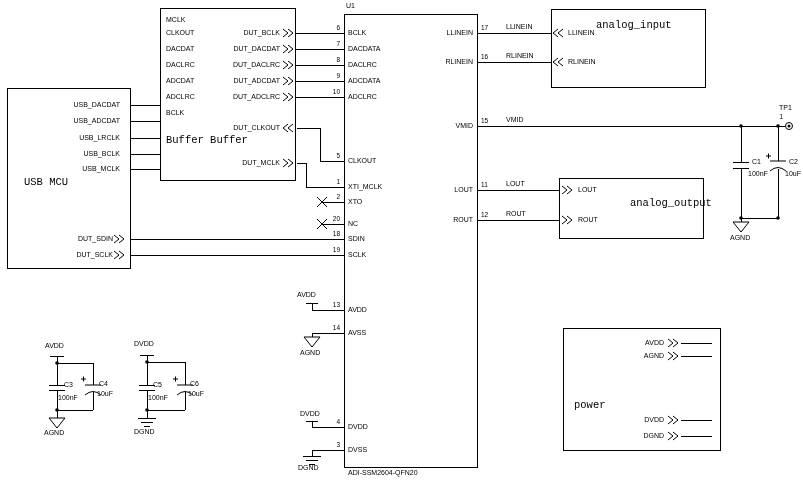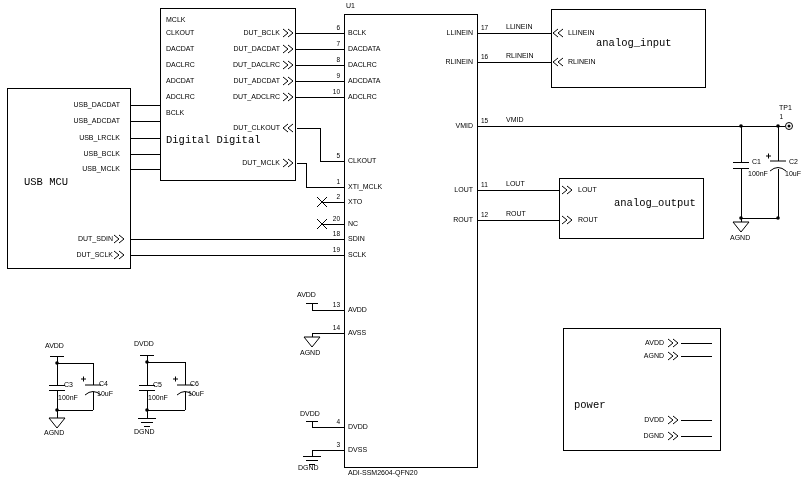--- a/index.html
+++ b/index.html
@@ -123,21 +123,21 @@
 <div class="t" style="left:166px;top:77px">ADCDAT</div>
 <div class="t" style="left:166px;top:93px">ADCLRC</div>
 <div class="t" style="left:166px;top:109px">BCLK</div>
 <div class="t ra" style="left:280px;top:29px">DUT_BCLK</div>
 <div class="t ra" style="left:280px;top:45px">DUT_DACDAT</div>
 <div class="t ra" style="left:280px;top:61px">DUT_DACLRC</div>
 <div class="t ra" style="left:280px;top:77px">DUT_ADCDAT</div>
 <div class="t ra" style="left:280px;top:93px">DUT_ADCLRC</div>
 <div class="t ra" style="left:280px;top:124px">DUT_CLKOUT</div>
 <div class="t ra" style="left:280px;top:159px">DUT_MCLK</div>
-<div class="title" style="left:166px;top:135px">Digital Digital</div>
+<div class="title" style="left:166px;top:135px">Buffer Buffer</div>
 
 <div class="t" style="left:346px;top:2px">U1</div>
 <div class="t" style="left:348px;top:469px">ADI-SSM2604-QFN20</div>
 
 <div class="t" style="left:348px;top:29px">BCLK</div>
 <div class="t" style="left:348px;top:45px">DACDATA</div>
 <div class="t" style="left:348px;top:61px">DACLRC</div>
 <div class="t" style="left:348px;top:77px">ADCDATA</div>
 <div class="t" style="left:348px;top:93px">ADCLRC</div>
 <div class="t" style="left:348px;top:157px">CLKOUT</div>
@@ -180,25 +180,25 @@
 <div class="pn" style="left:481px;top:211px">12</div>
 
 <div class="t" style="left:506px;top:23px">LLINEIN</div>
 <div class="t" style="left:506px;top:52px">RLINEIN</div>
 <div class="t" style="left:506px;top:116px">VMID</div>
 <div class="t" style="left:506px;top:180px">LOUT</div>
 <div class="t" style="left:506px;top:210px">ROUT</div>
 
 <div class="t" style="left:568px;top:29px">LLINEIN</div>
 <div class="t" style="left:568px;top:58px">RLINEIN</div>
-<div class="title" style="left:596px;top:38px">analog_input</div>
+<div class="title" style="left:596px;top:20px">analog_input</div>
 
 <div class="t" style="left:578px;top:186px">LOUT</div>
 <div class="t" style="left:578px;top:216px">ROUT</div>
-<div class="title" style="left:614px;top:198px">analog_output</div>
+<div class="title" style="left:630px;top:198px">analog_output</div>
 
 <div class="t ra" style="left:664px;top:339px">AVDD</div>
 <div class="t ra" style="left:664px;top:352px">AGND</div>
 <div class="t ra" style="left:664px;top:416px">DVDD</div>
 <div class="t ra" style="left:664px;top:432px">DGND</div>
 <div class="title" style="left:574px;top:400px">power</div>
 
 <div class="t" style="left:779px;top:104px">TP1</div>
 <div class="pn ra" style="left:783px;top:113px">1</div>
 

